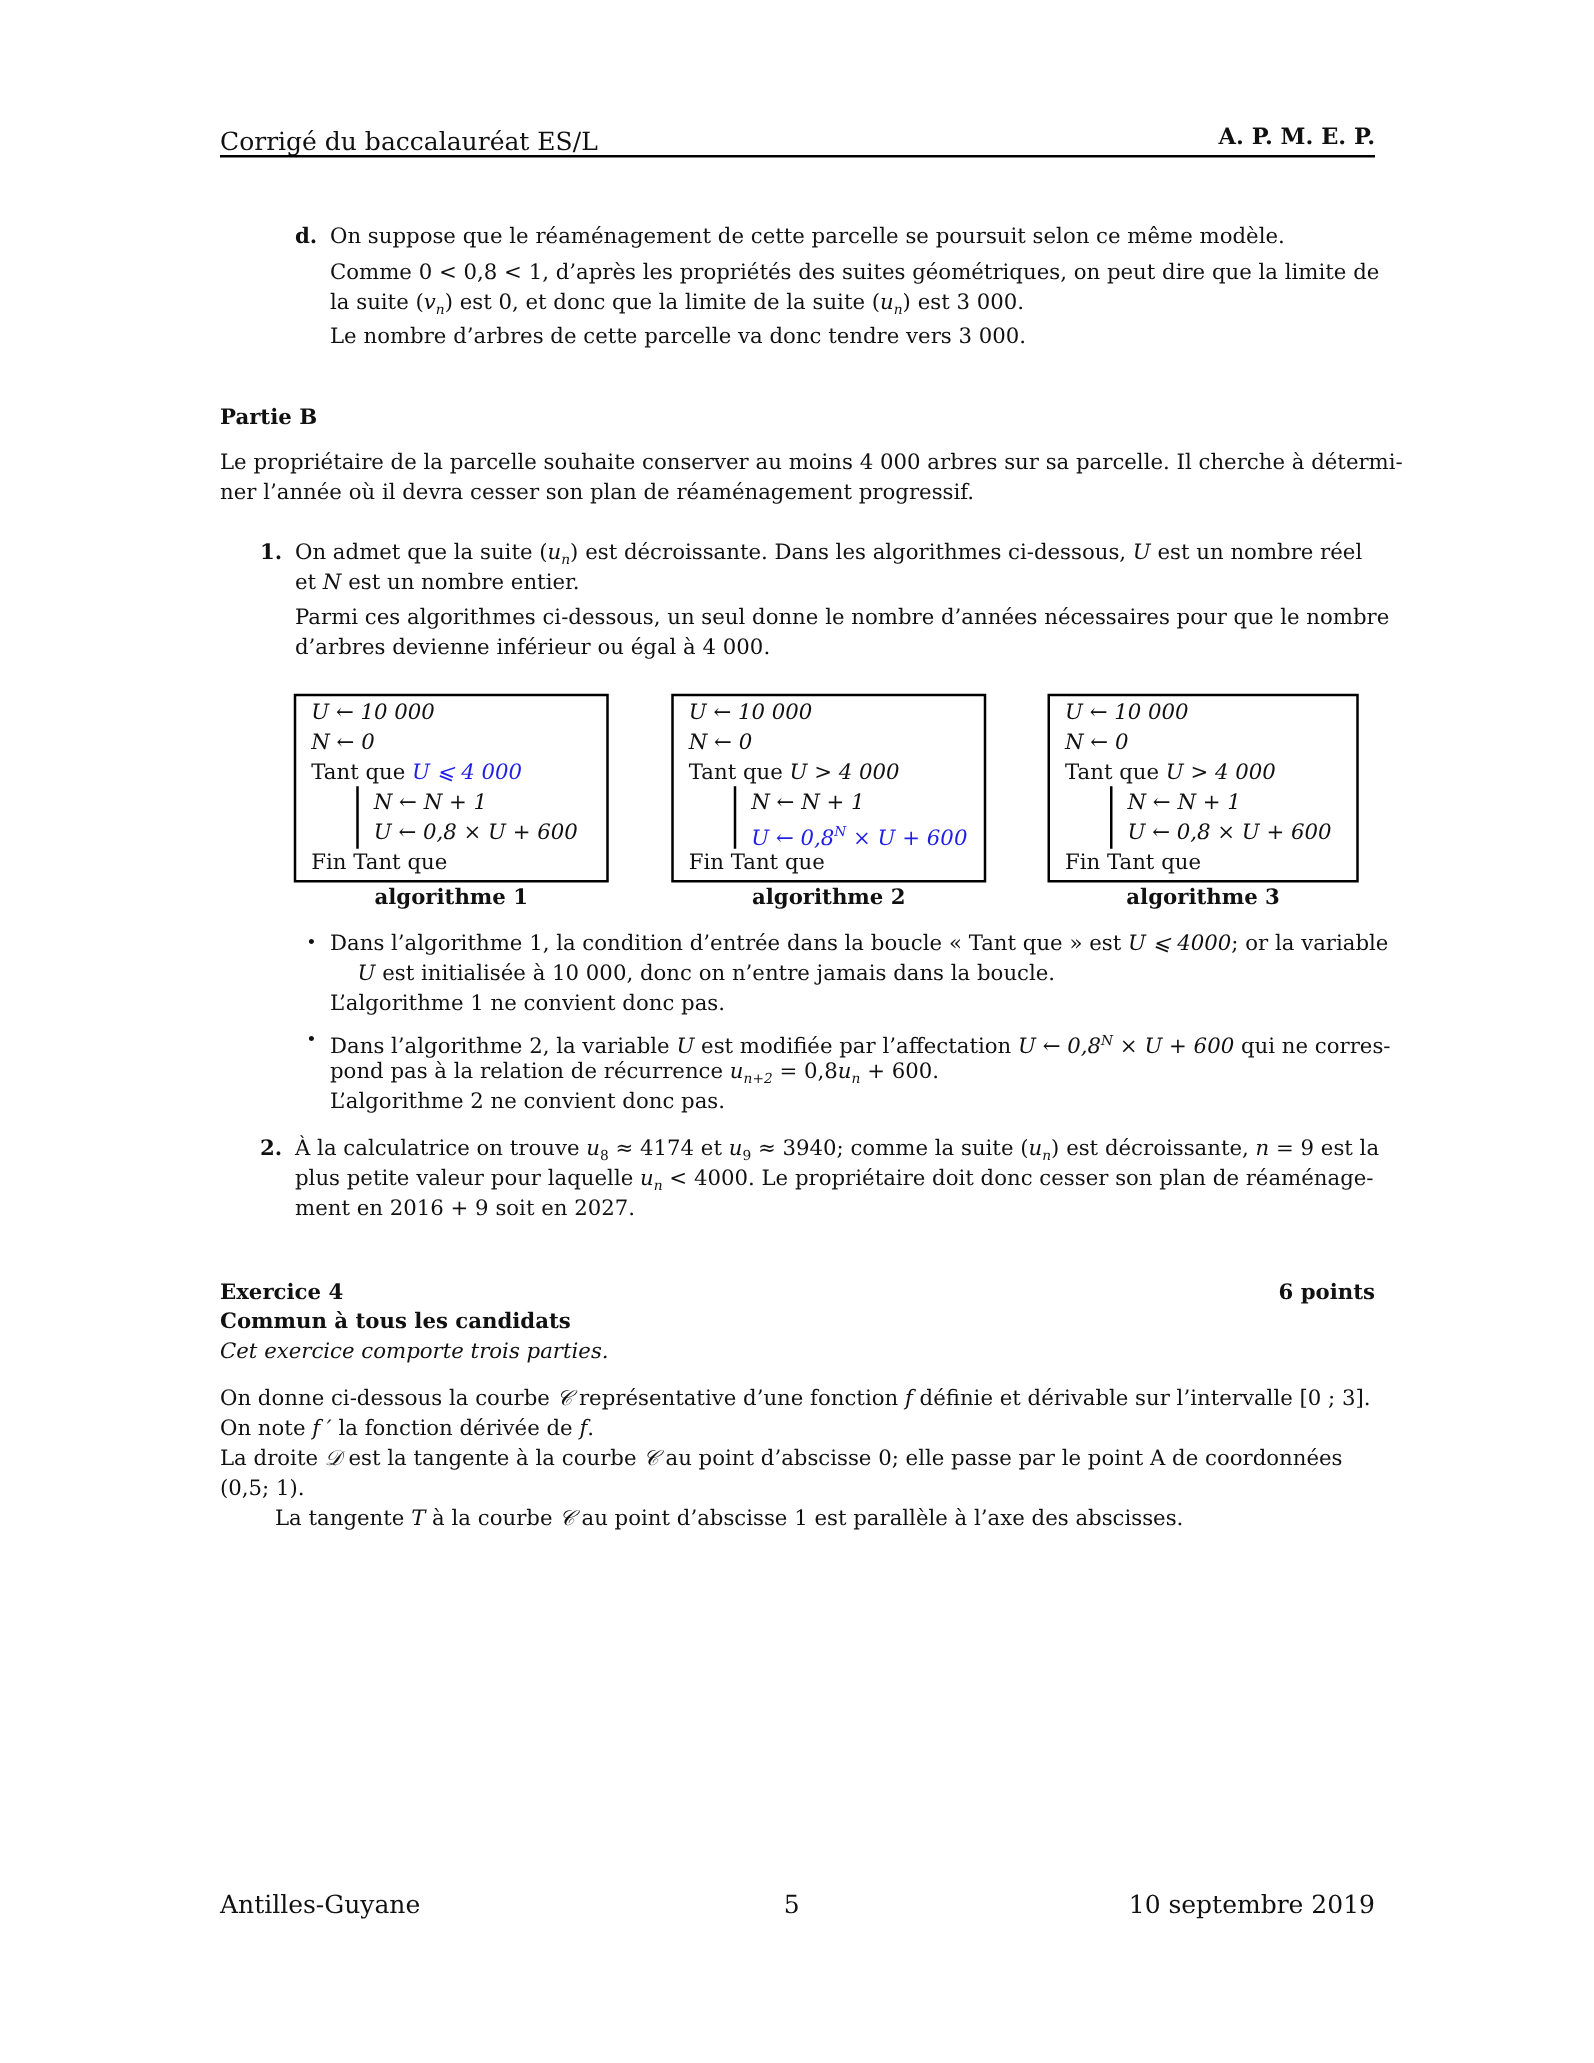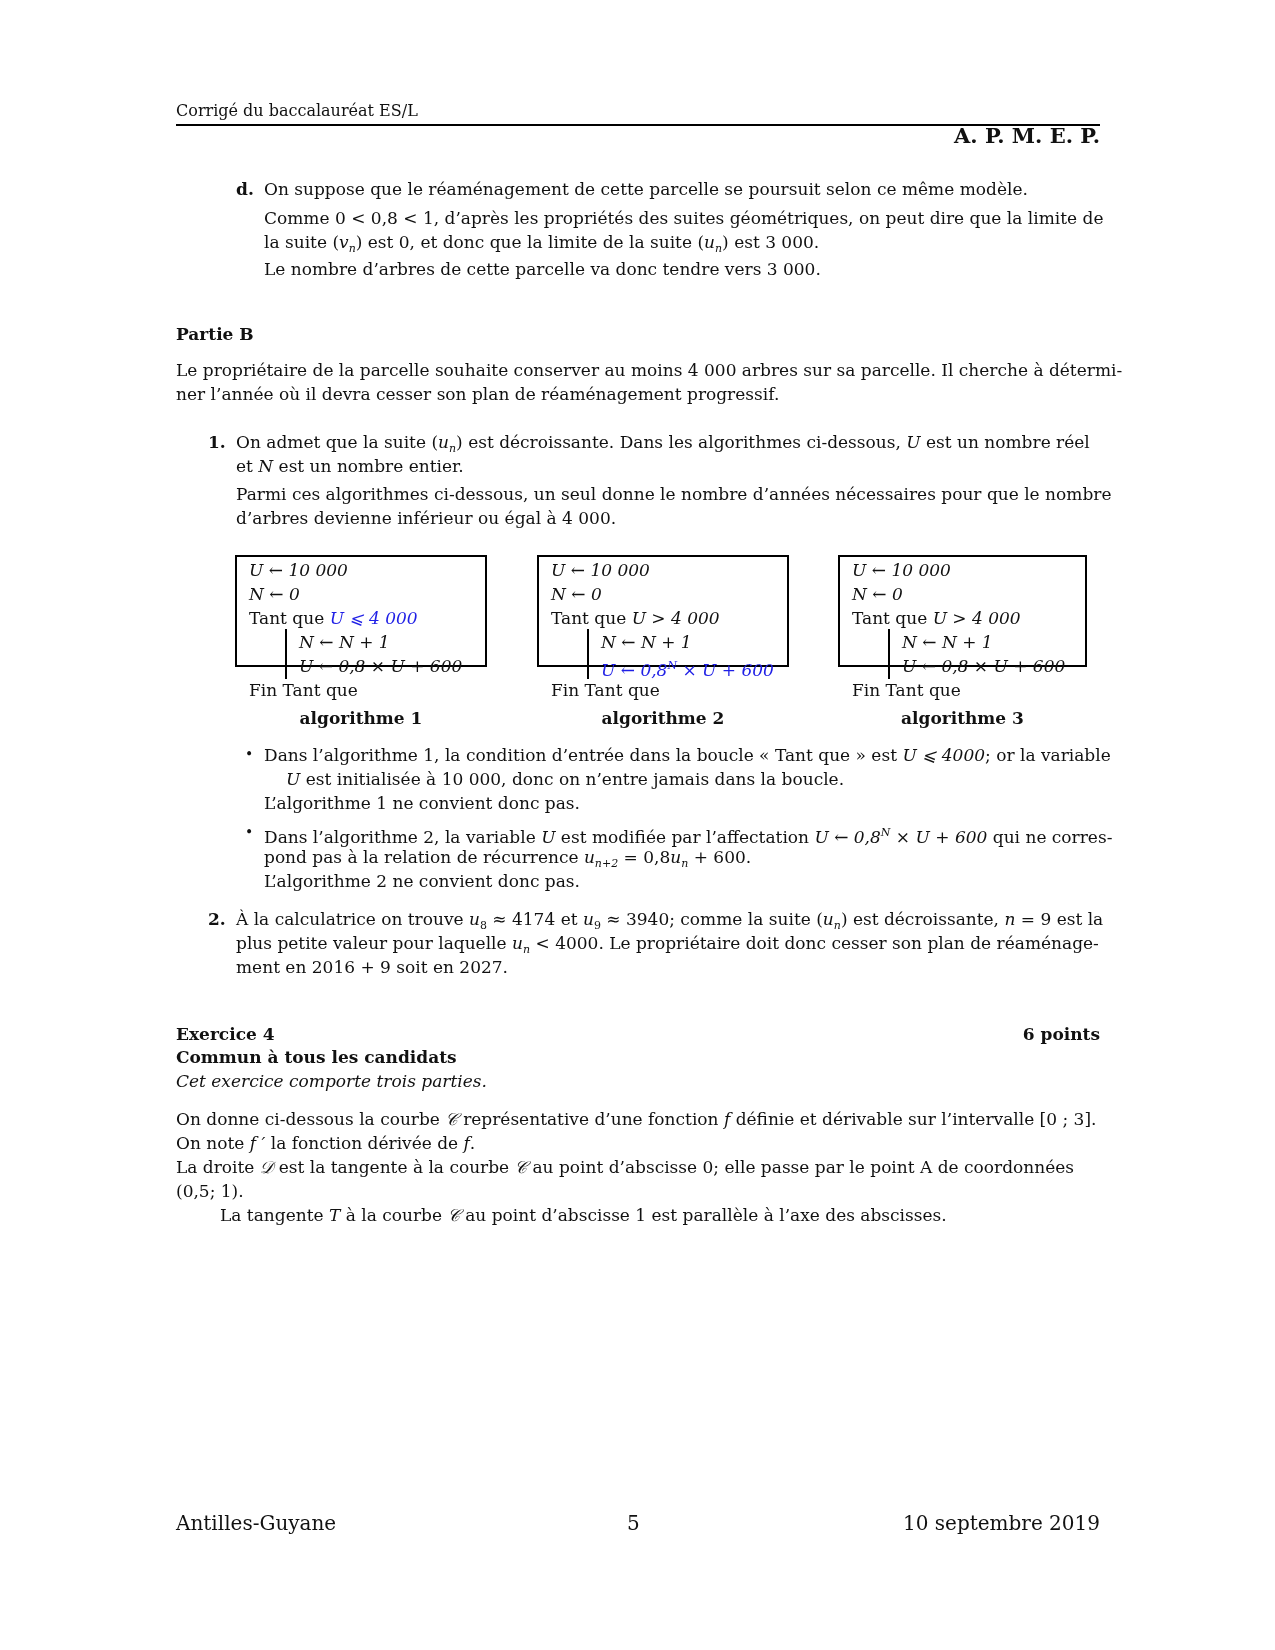--- a/index.html
+++ b/index.html
@@ -2,32 +2,32 @@
 <html><head>
 <meta charset="utf-8">
 <style>
   html, body { margin: 0; padding: 0; background: #ffffff; }
   body {
     width: 1275px; height: 1650px; position: relative; overflow: hidden;
     font-family: "DejaVu Serif", "Liberation Serif", serif;
     color: #111; font-size: 17px;
   }
   .abs { position: absolute; }
-  .hdr-left { left: 176px; top: 101px; font-size: 16px; }
-  .hdr-right { right: 175px; top: 99px; font-size: 21px; font-weight: bold; margin-top: 24px; }
+  .hdr-left { left: 176px; top: 101px; font-size: 20px; }
+  .hdr-right { right: 175px; top: 99px; font-size: 18px; font-weight: bold; }
   .hdr-rule { left: 176px; top: 124px; width: 924px; height: 2px; background: #000; }
   .line { position: absolute; white-space: nowrap; line-height: 22px; }
   .bold { font-weight: bold; }
   .ital { font-style: italic; }
   .math { font-style: italic; }
   .blue { color: #1f1fe6; }
   sub, sup { font-size: 11px; }
   .algo-box {
     position: absolute; border: 2px solid #000; box-sizing: border-box;
-    width: 252px; height: 112px; top: 555px;
+    width: 252px; height: 151px; top: 555px;
   }
   .algo-line { position: absolute; left: 12px; white-space: nowrap; font-size: 17px; line-height: 22px; }
   .algo-line.ind { left: 62px; }
   .algo-bar { position: absolute; left: 48px; top: 72px; width: 2px; height: 50px; background: #000; }
   .algo-caption { position: absolute; top: 708px; font-weight: bold; font-size: 17px; width: 252px; text-align: center; }
   .bullet { position: absolute; font-size: 14px; }
   .ftr { top: 1511px; font-size: 20px; }
 </style>
 </head>
 <body>

